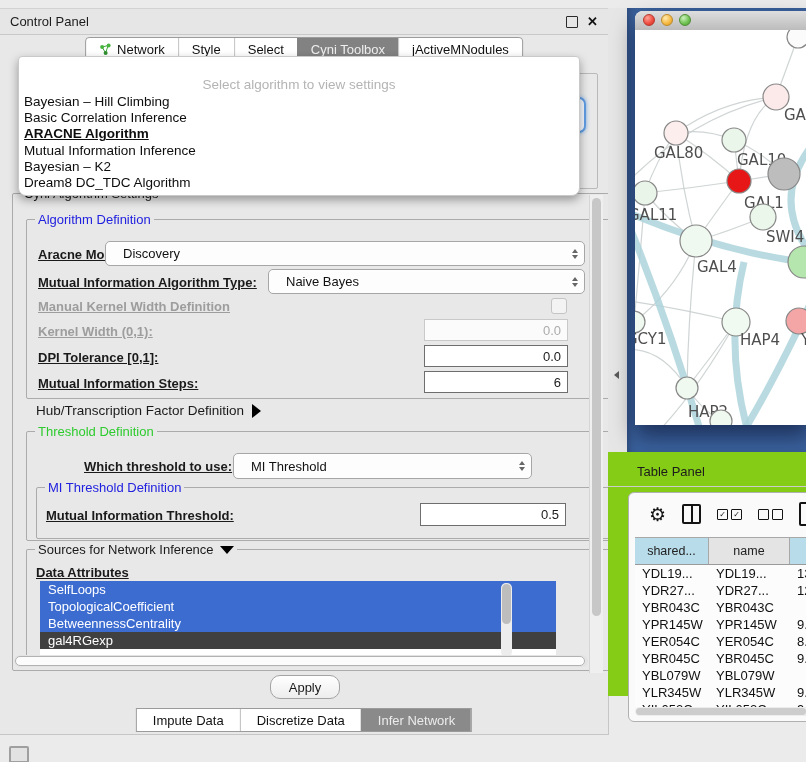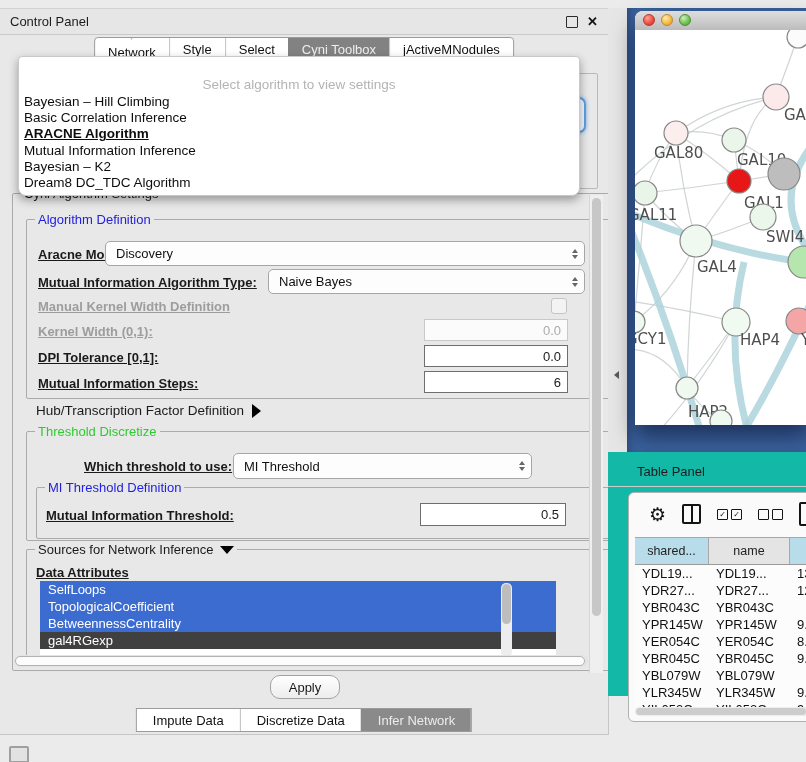--- a/index.html
+++ b/index.html
@@ -13,21 +13,21 @@
                padding:0 10px;box-sizing:border-box;border-bottom:1px solid #c9c9c9;background:#e6e6e6;}
   .cp-title{font-size:13px;color:#1c1c1c;}
   .cp-icons{margin-left:auto;display:flex;align-items:center;gap:9px;}
   .float-icon{width:10px;height:10px;border:1.6px solid #2b2b2b;border-radius:1px;}
   .close-icon{font-size:13px;font-weight:bold;color:#111;line-height:1;}
 
   .cp-tabbar{position:absolute;top:28px;left:50%;transform:translateX(-50%);display:flex;height:22px;
              background:#fff;border:1px solid #9b9b9b;border-radius:4px;overflow:hidden;align-items:stretch;}
   .cp-tab{display:flex;align-items:center;gap:5px;padding:0 13px;border-left:1px solid #c2c2c2;
           font-size:13px;color:#111;white-space:nowrap;}
-  .cp-tab:first-child{border-left:none;flex-direction:column;}
+  .cp-tab:first-child{border-left:none;}
   .cp-tab.selected{background:#828282;color:#efefef;border-left-color:#828282;}
 
   
   .behind-group{position:absolute;left:20px;top:64px;width:576px;height:114px;border:1px solid #b9b9b9;border-radius:2px;}
   .behind-combo-focus{position:absolute;left:552px;top:88px;width:30px;height:32px;border:2px solid #5f9de4;
                       border-radius:7px;background:#f2f7fd;box-shadow:0 0 4px #7fb2ec;}
   .behind-combo2{position:absolute;left:26px;top:142px;width:552px;height:30px;border:1px solid #9c9c9c;
                  border-radius:7px;background:#f1f1f1;}
 
   
@@ -42,21 +42,21 @@
   .legend{position:absolute;top:-8px;left:8px;background:#e8e8e8;padding:0 3px;font-size:13px;line-height:15px;white-space:nowrap;}
   .legend.blue{color:#2121e0;}
   .legend.green{color:#2ecb2e;}
 
   .lbl{position:absolute;font-size:13px;white-space:nowrap;}
   .bold{font-weight:bold;text-decoration:underline;}
   .dis{color:#9d9d9d;}
 
   .combo{position:absolute;background:#fdfdfd;border:1px solid #a6a6a6;border-radius:5px;display:flex;align-items:center;
          box-shadow:inset 0 1px 0 #fff;}
-  .combo .cv{padding-left:10px;font-size:13px;color:#111;}
+  .combo .cv{padding-left:17px;font-size:13px;color:#111;}
   .spinner{margin-left:auto;margin-right:6px;display:flex;flex-direction:column;gap:2px;align-items:center;}
   .spin-up{width:0;height:0;border-left:3.5px solid transparent;border-right:3.5px solid transparent;border-bottom:4px solid #666;}
   .spin-dn{width:0;height:0;border-left:3.5px solid transparent;border-right:3.5px solid transparent;border-top:4px solid #666;}
 
   .field{position:absolute;background:#fff;border:1px solid #6e6e6e;text-align:right;font-size:13px;
          display:flex;align-items:center;justify-content:flex-end;padding-right:6px;box-sizing:border-box;}
   .field.dis{background:#fbfbfb;border:1px solid #c9c9c9;color:#ababab;}
   .checkbox{position:absolute;width:14px;height:14px;border:1px solid #c4c4c4;border-radius:3px;background:#f3f3f3;}
 
   .tri-right{display:inline-block;width:0;height:0;border-top:7px solid transparent;border-bottom:7px solid transparent;
@@ -99,21 +99,21 @@
   .tl{position:absolute;top:3px;width:12px;height:12px;border-radius:50%;}
   .tl.red{left:8px;background:radial-gradient(circle at 35% 30%,#ffa296,#ee4b3e 60%,#c33325);border:1px solid #b53a2d;box-sizing:border-box;}
   .tl.yellow{left:26px;background:radial-gradient(circle at 35% 30%,#ffeab0,#f5b73d 60%,#cf922b);border:1px solid #bd8c2e;box-sizing:border-box;}
   .tl.green{left:44px;background:radial-gradient(circle at 35% 30%,#ccf0bc,#6cc04e 60%,#4f9e35);border:1px solid #4d8f35;box-sizing:border-box;}
   .net-canvas{position:absolute;left:0;top:19px;width:175px;height:395px;background:#fff;overflow:hidden;}
   .edge-thick{stroke:#abd3da;stroke-width:7;fill:none;opacity:.85;}
   .edge-thin{stroke:#c7cccd;stroke-width:1.2;fill:none;opacity:.85;}
   .net-node{stroke:#878787;stroke-width:1.2;}
   .net-label{font-family:"DejaVu Sans",sans-serif;font-size:15px;fill:#4e4e4e;}
 
-  .table-section{position:absolute;left:608px;top:452px;width:198px;height:244px;background:#14b8a6;}
+  .table-section{position:absolute;left:608px;top:452px;width:198px;height:244px;background:#84cc16;}
   .tp-title{position:absolute;left:29px;top:12px;font-size:13px;color:#1c1c1c;}
   .tp-divider{position:absolute;left:0;top:34px;width:100%;height:1px;background:#cccccc;}
   .table-card{position:absolute;left:20px;top:40px;width:196px;height:228px;background:#fafafa;
               border:1px solid #b0b0b0;border-radius:6px;}
   .tp-toolbar{position:absolute;left:6px;top:6px;height:30px;display:flex;align-items:center;gap:16px;padding-left:14px;}
   .gear-glyph{font-size:19px;color:#141414;line-height:1;}
   .cols-icon{width:15px;height:16px;border:2px solid #141414;border-radius:2px;position:relative;}
   .cols-icon::after{content:"";position:absolute;left:50%;top:0;width:2px;height:100%;background:#141414;transform:translateX(-50%);}
   .cb{width:9px;height:9px;border:1.4px solid #141414;border-radius:1px;display:inline-block;position:relative;font-size:8px;line-height:9px;text-align:center;color:#141414;}
   .cb-pair{display:flex;gap:3px;align-items:center;}
@@ -222,21 +222,21 @@
   <span class="lbl bold" style="left:38px;top:367px;">Mutual Information Steps:</span>
   <div class="field" style="left:424px;top:362px;width:144px;height:22px;">
     <span>6</span>
   </div>
 
   <span class="lbl" style="left:36px;top:394px;font-size:13.5px;">
     <span>Hub/Transcription Factor Definition</span><span class="tri-right"></span>
   </span>
 
   <div class="grp" style="left:26px;top:422px;width:560px;height:108px;">
-    <span class="legend green">Threshold Discretize</span>
+    <span class="legend green">Threshold Definition</span>
   </div>
   <span class="lbl bold" style="left:84px;top:450px;">Which threshold to use:</span>
   <div class="combo" style="left:233px;top:444px;width:297px;height:24px;">
     <span class="cv">MI Threshold</span>
     <span class="spinner">
         <span class="spin-up"></span>
         <span class="spin-dn"></span>
       </span>
   </div>
   <div class="grp" style="left:36px;top:478px;width:536px;height:50px;">

